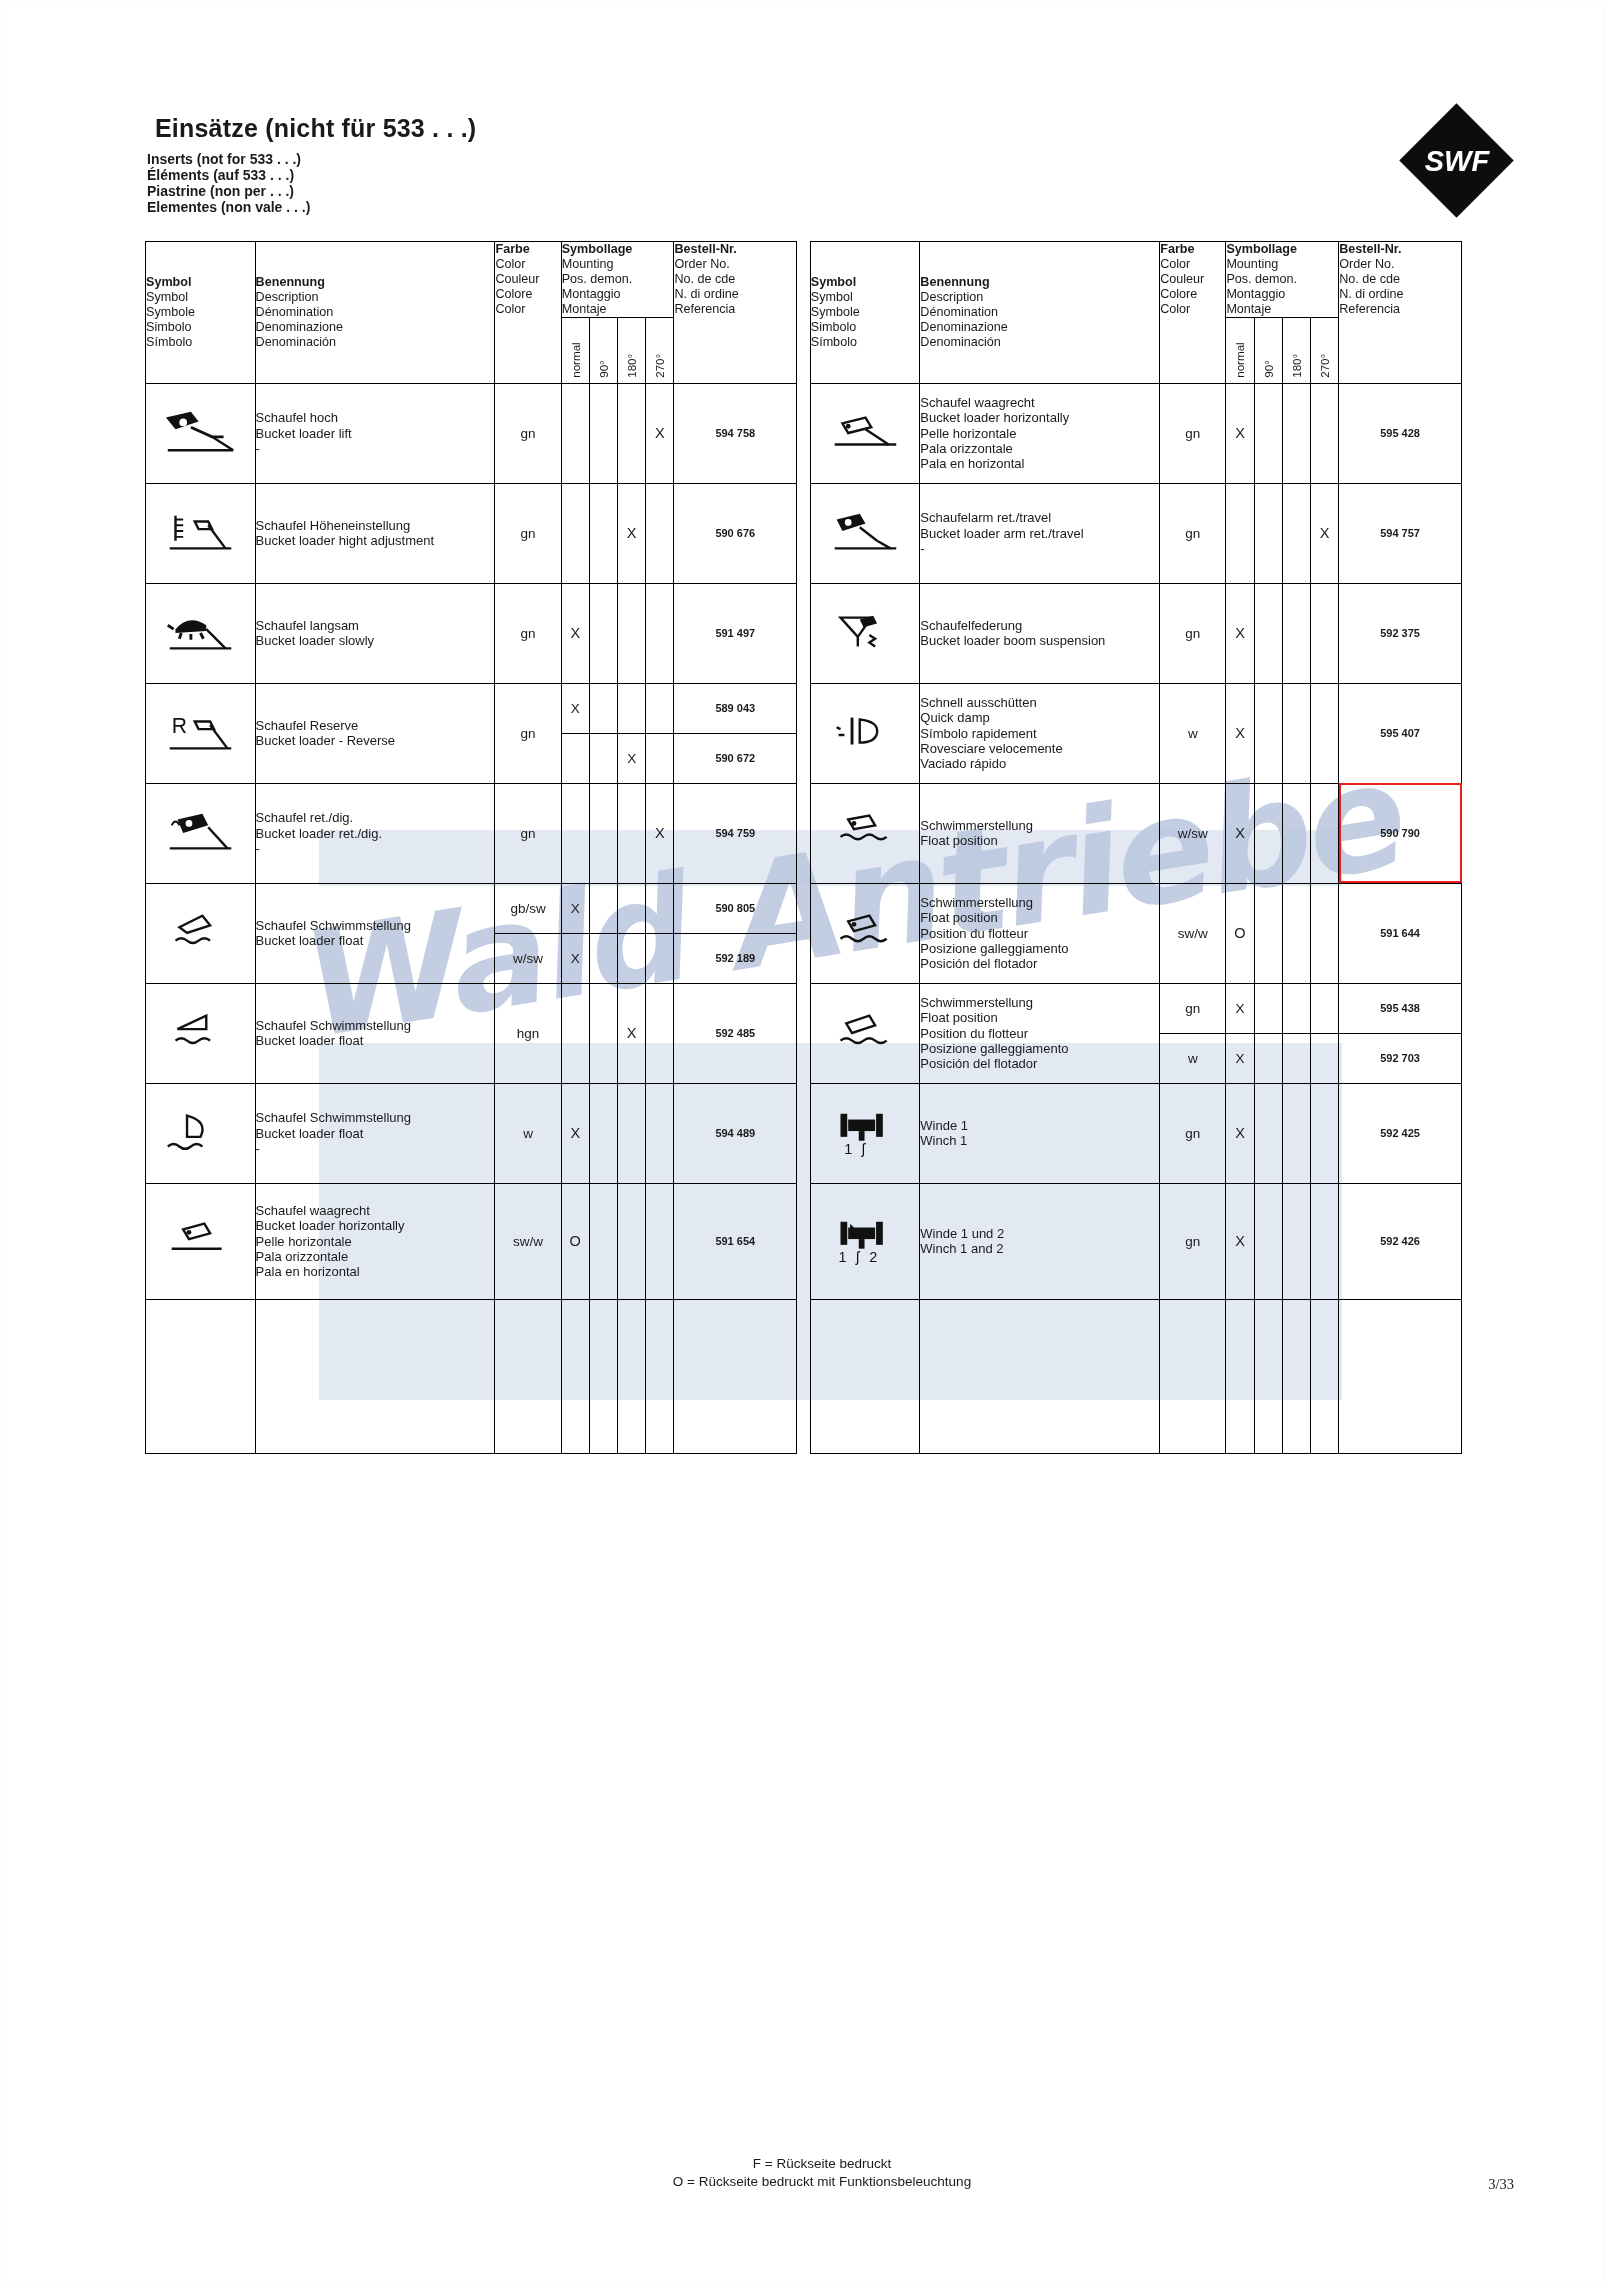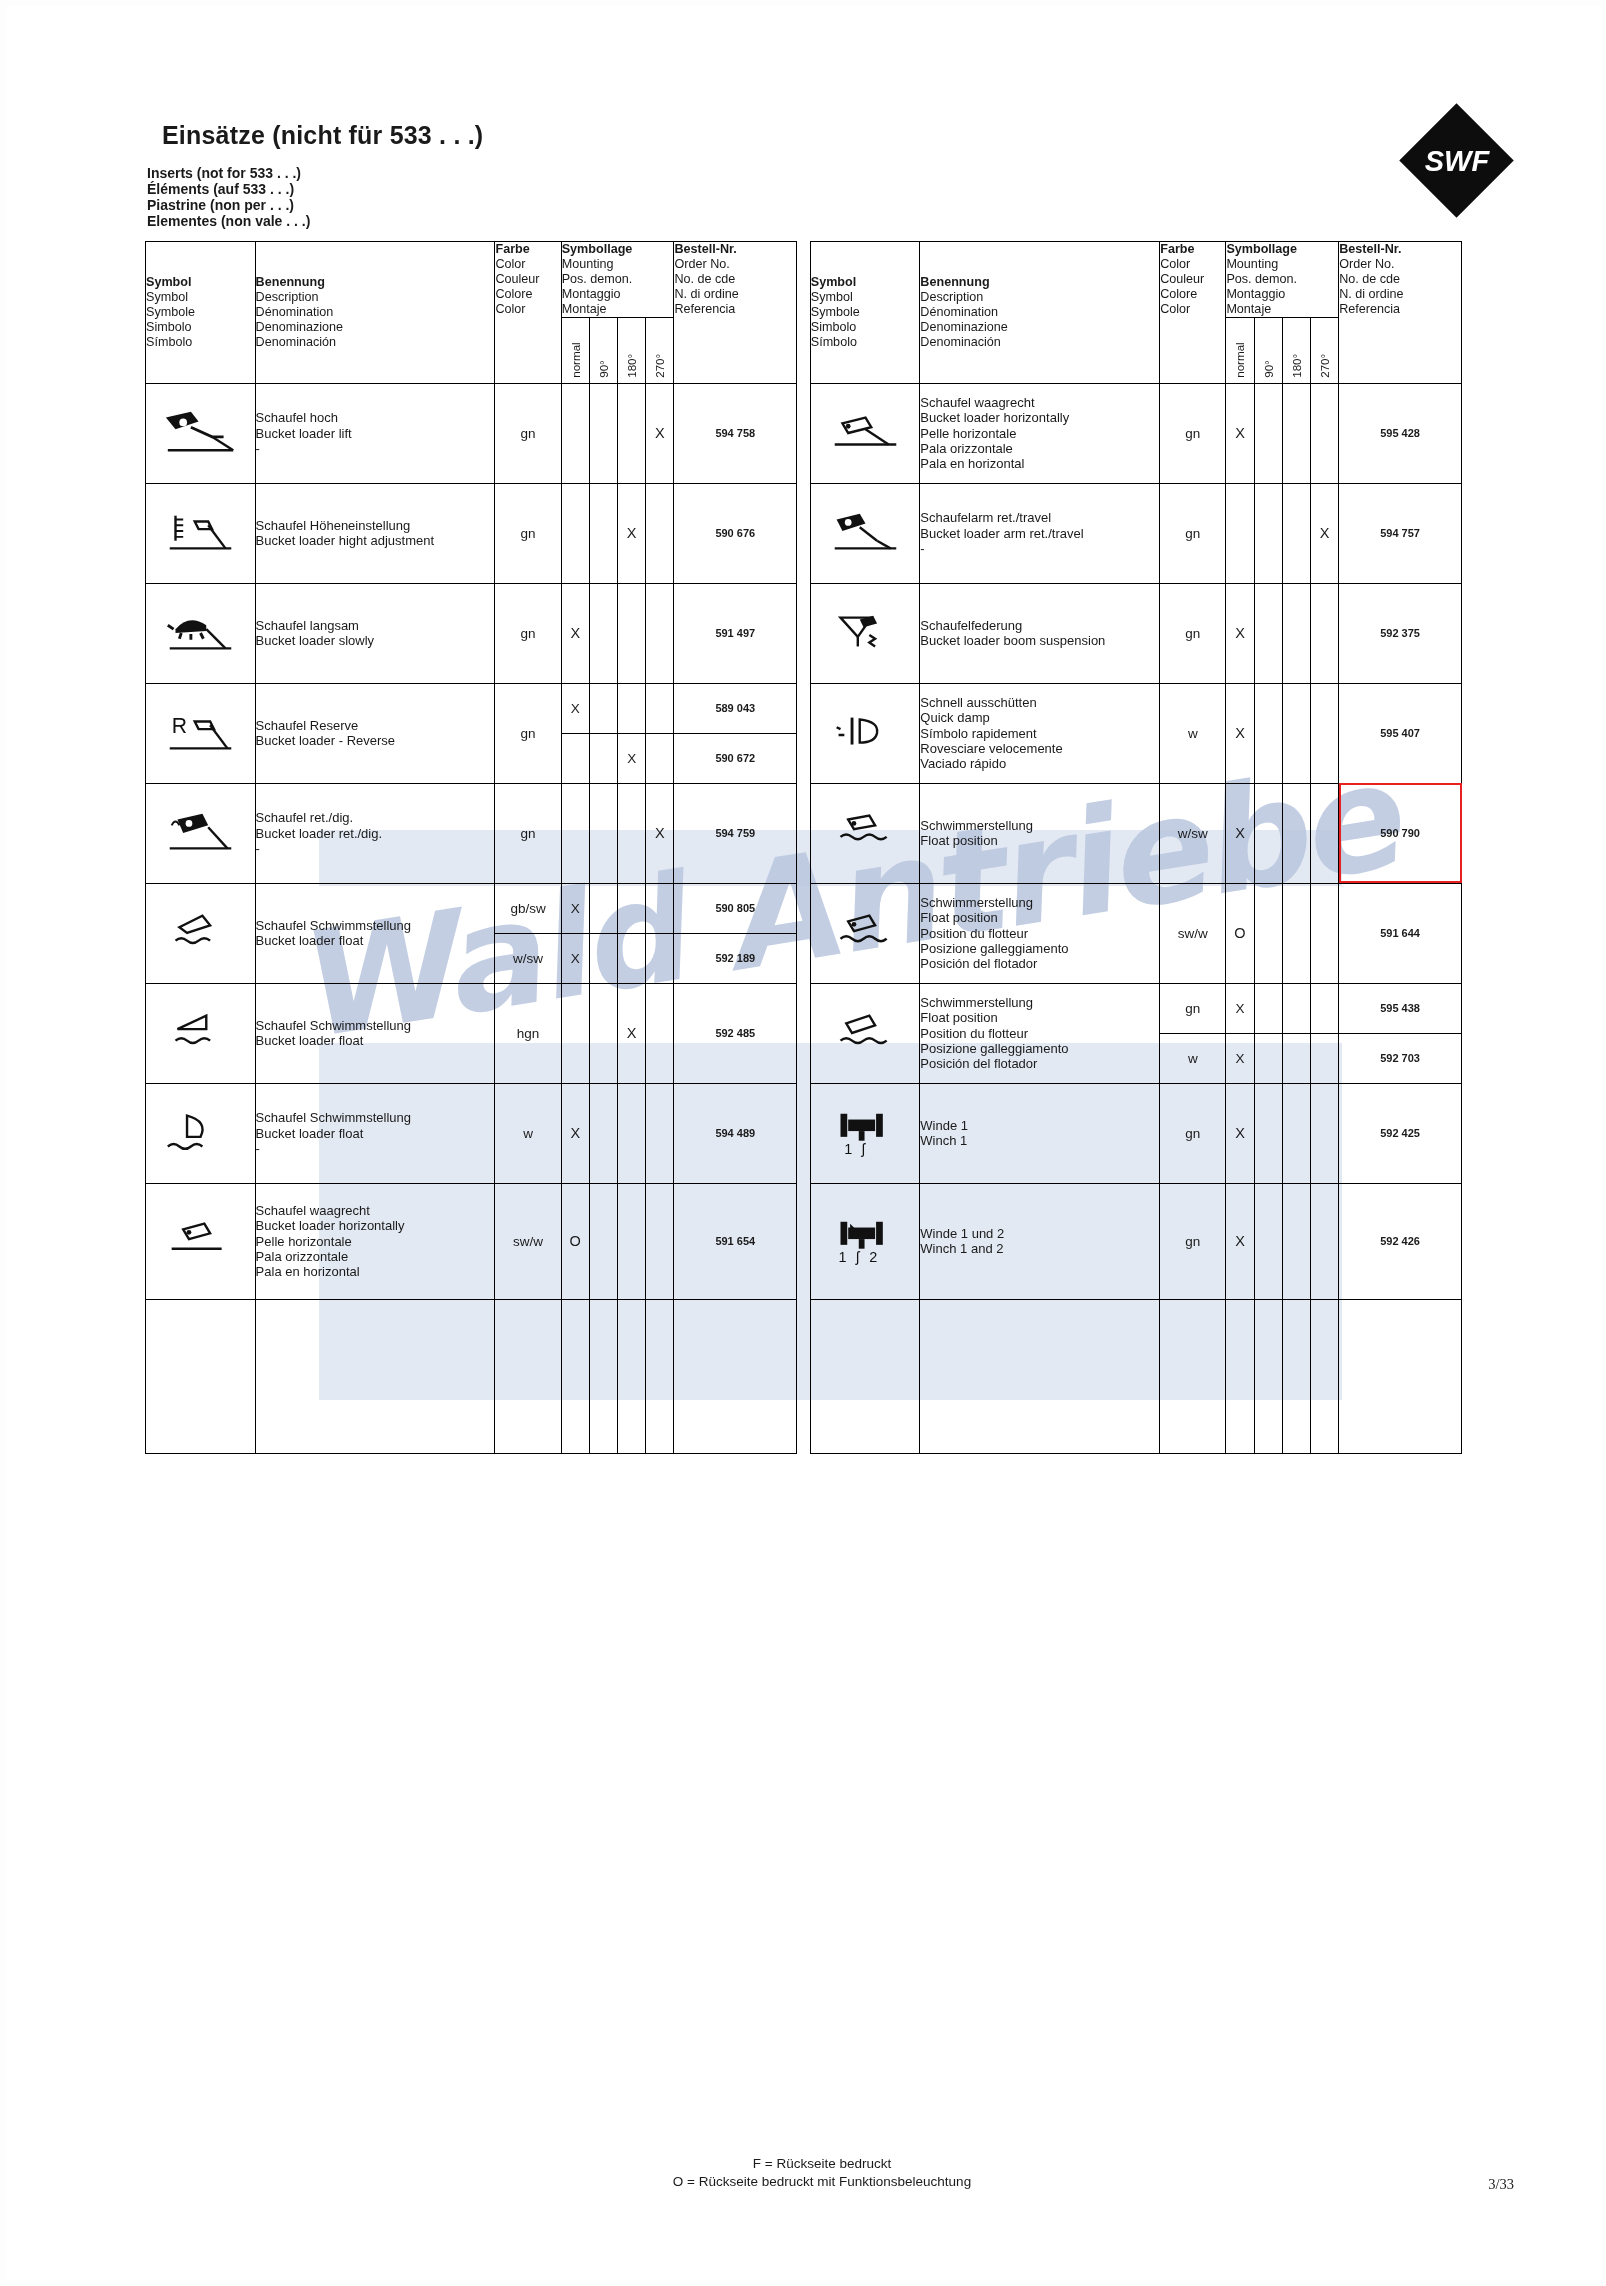--- a/index.html
+++ b/index.html
@@ -41,21 +41,21 @@
   .wm-band{
     position:absolute;
     z-index:3;
     background:#ccd7ea;
     opacity:.55;
   }
   .header{
     position:absolute;left:147px;top:106px;
   }
   .header h1{
-    margin:15px;font-size:25px;font-weight:bold;letter-spacing:0.2px;
+    margin:8px;font-size:25px;font-weight:bold;letter-spacing:0.2px;
   }
   .header .sub{
     margin:0;font-size:14px;font-weight:bold;line-height:16px;
   }
   .logo{
     position:absolute;right:93px;top:104px;
     width:114px;height:114px;
   }
   .logo .diamond{
     position:absolute;left:0;top:0;width:81px;height:81px;

